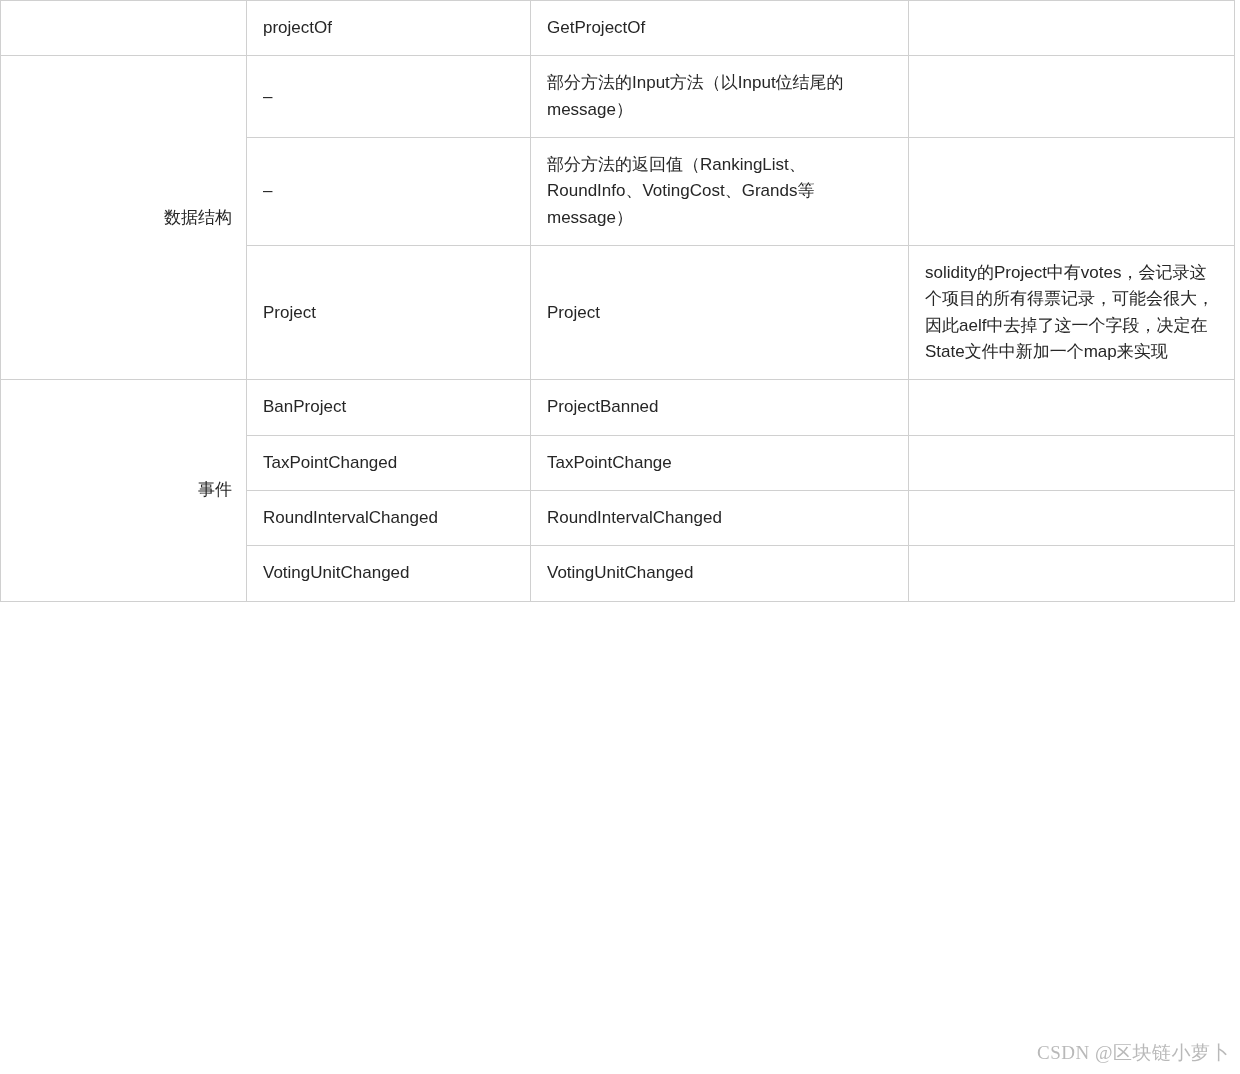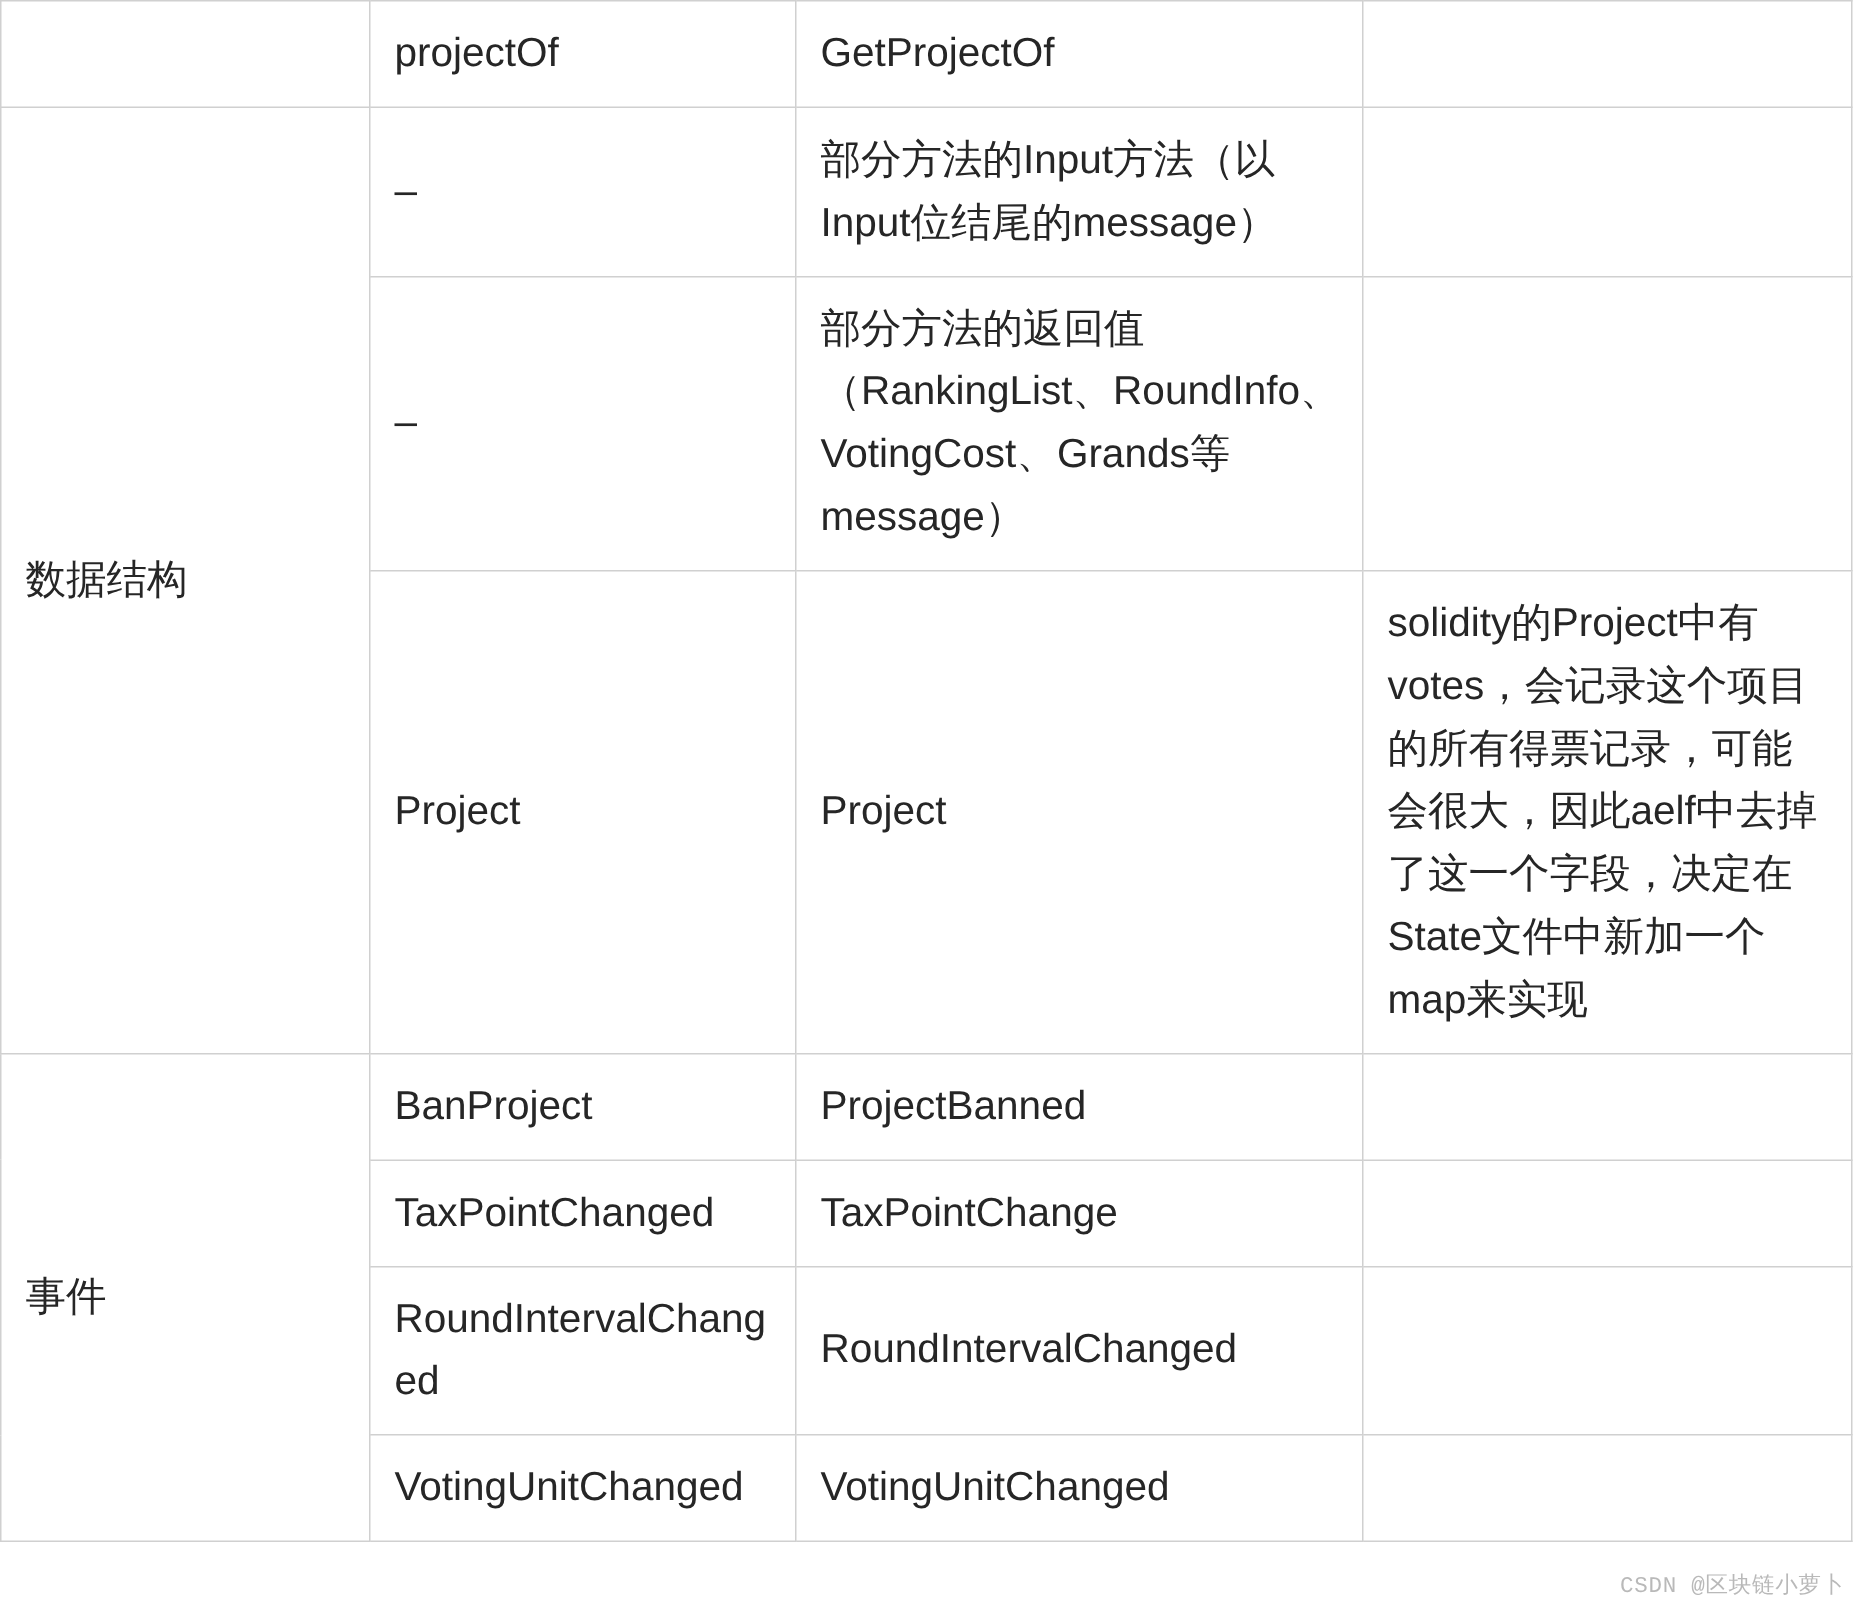--- a/index.html
+++ b/index.html
@@ -20,36 +20,36 @@
     border-collapse: collapse;
     width: 1232px;
     margin: 0;
     table-layout: fixed;
   }
 
   table.doc-table td {
     border: 1px solid #d0d0d0;
     vertical-align: middle;
     padding: 14px 14px 14px 16px;
-    font-size: 27px;
+    font-size: 17px;
     line-height: 1.55;
     color: #262626;
     word-wrap: break-word;
     overflow-wrap: break-word;
     background: #ffffff;
   }
 
   
   col.c1 { width: 246px; }
   col.c2 { width: 284px; }
   col.c3 { width: 378px; }
   col.c4 { width: 326px; }
 
   td.col-label {
-    text-align: left;
+    text-align: right;
     vertical-align: middle;
     padding: 10px;
     font-family: Liberation Serif, serif;
   }
 
   td.cell-top {
     vertical-align: top;
   }
 
   .dash-cell {
@@ -58,24 +58,24 @@
   }
 
   .note-cell {
     line-height: 1.62;
   }
 
   .watermark {
     position: absolute;
     right: 10px;
     bottom: 8px;
-    font-size: 15px;
+    font-size: 19px;
     color: #b9b9b9;
     letter-spacing: 0.5px;
-    font-family: Liberation Mono, monospace;
+    font-family: Liberation Serif, serif;
     white-space: nowrap;
   }
 </style>
 </head>
 <body>
 
 <table class="doc-table">
   <colgroup>
     <col class="c1">
     <col class="c2">

